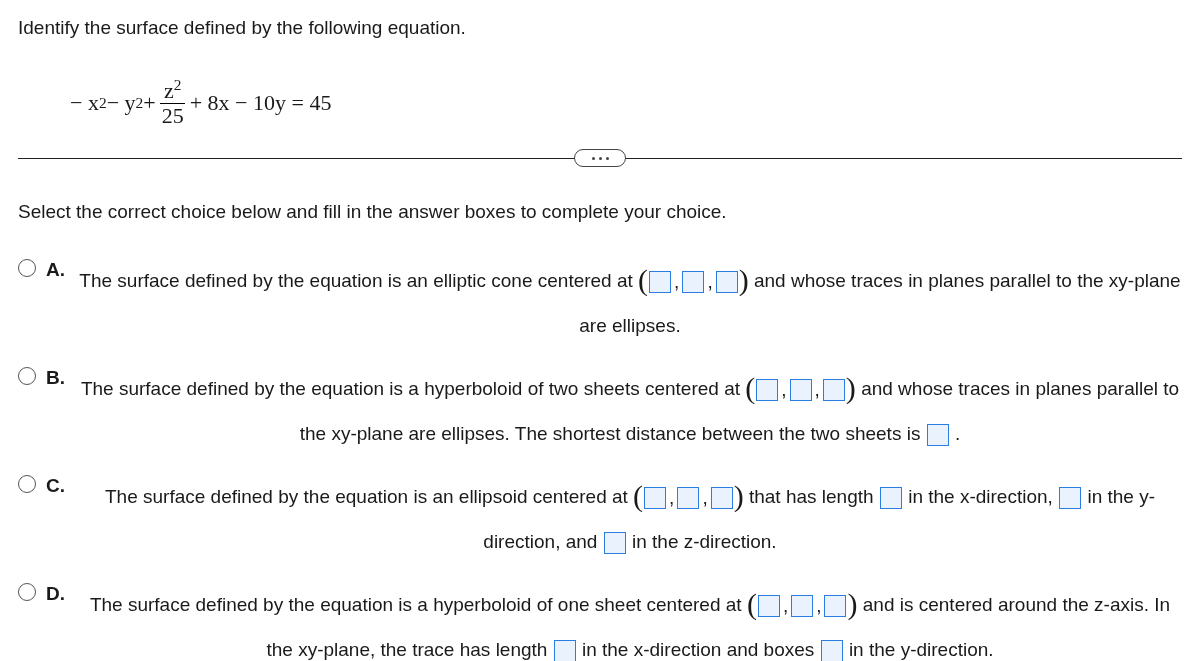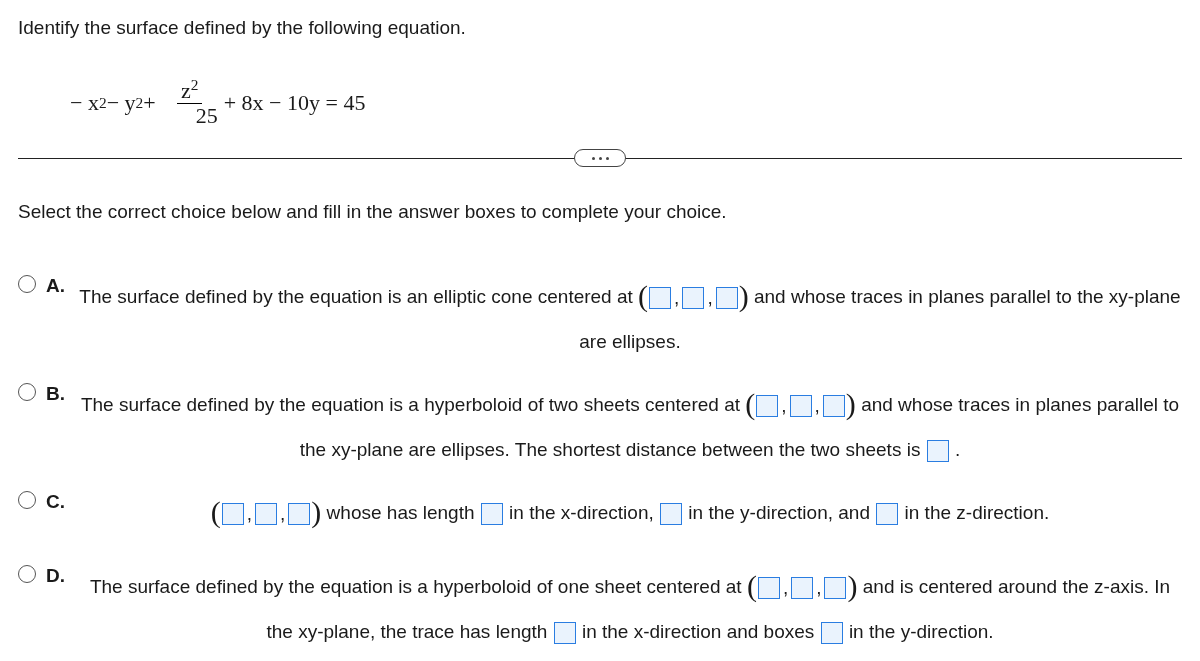--- a/index.html
+++ b/index.html
@@ -22,21 +22,21 @@
       align-items: center;
     }
     .frac {
       display: inline-flex;
       flex-direction: column;
       align-items: center;
       margin: 0 2px;
       vertical-align: middle;
     }
     .frac .num { border-bottom: 1.5px solid #000; padding: 0 4px; line-height:1.1;font-family:Liberation Serif, serif; }
-    .frac .den { padding: 0 4px; line-height:1.1;margin-left:34px; }
+    .frac .den { padding: 0 4px; line-height:1.1; }
     sup { font-size: 0.7em; vertical-align: super; }
     .divider-wrap {
       position: relative;
       height: 24px;
       margin: 10px 0 28px;
     }
     .divider-line {
       border: none;
       border-top: 1.5px solid #222;
       position: absolute;
@@ -52,21 +52,21 @@
       height: 18px;
       border: 1.5px solid #444;
       border-radius: 9px;
       background: #fff;
       display: flex;
       align-items: center;
       justify-content: center;
       gap: 4px;
     }
     .pill .dot { width: 3px; height: 3px; border-radius: 50%; background:#444; }
-    .prompt { margin-bottom: 44px; }
+    .prompt { margin-bottom: 28px; }
     .choices { }
     .choice {
       display: flex;
       align-items: flex-start;
       margin-bottom: 20px;
       gap: 10px;
     }
     .radio {
       width: 18px; height: 18px;
       border: 1.6px solid #555;
@@ -172,30 +172,31 @@
       <span> and whose traces in planes parallel to the xy-plane are ellipses. The shortest distance between the two sheets is </span>
       <span class="blank"></span>
       <span>.</span>
     </div>
   </div>
 
   <div class="choice">
     <div class="radio"></div>
     <div class="choice-label">C.</div>
     <div class="choice-text">
-      <span class="coord">
-        <span class="paren">(</span>
-        <span class="blank"></span>
-          <span class="comma">,</span>
-        <span class="blank"></span>
-          <span class="comma">,</span>
-        <span class="blank"></span>
-        <span class="paren">)</span>
-      </span>
-      <span> whose has length </span>
+      <span>The surface defined by the equation is an ellipsoid centered at </span>
+      <span class="coord">
+        <span class="paren">(</span>
+        <span class="blank"></span>
+          <span class="comma">,</span>
+        <span class="blank"></span>
+          <span class="comma">,</span>
+        <span class="blank"></span>
+        <span class="paren">)</span>
+      </span>
+      <span> that has length </span>
       <span class="blank"></span>
       <span> in the x-direction, </span>
       <span class="blank"></span>
       <span> in the y-direction, and </span>
       <span class="blank"></span>
       <span> in the z-direction.</span>
     </div>
   </div>
 
   <div class="choice">

